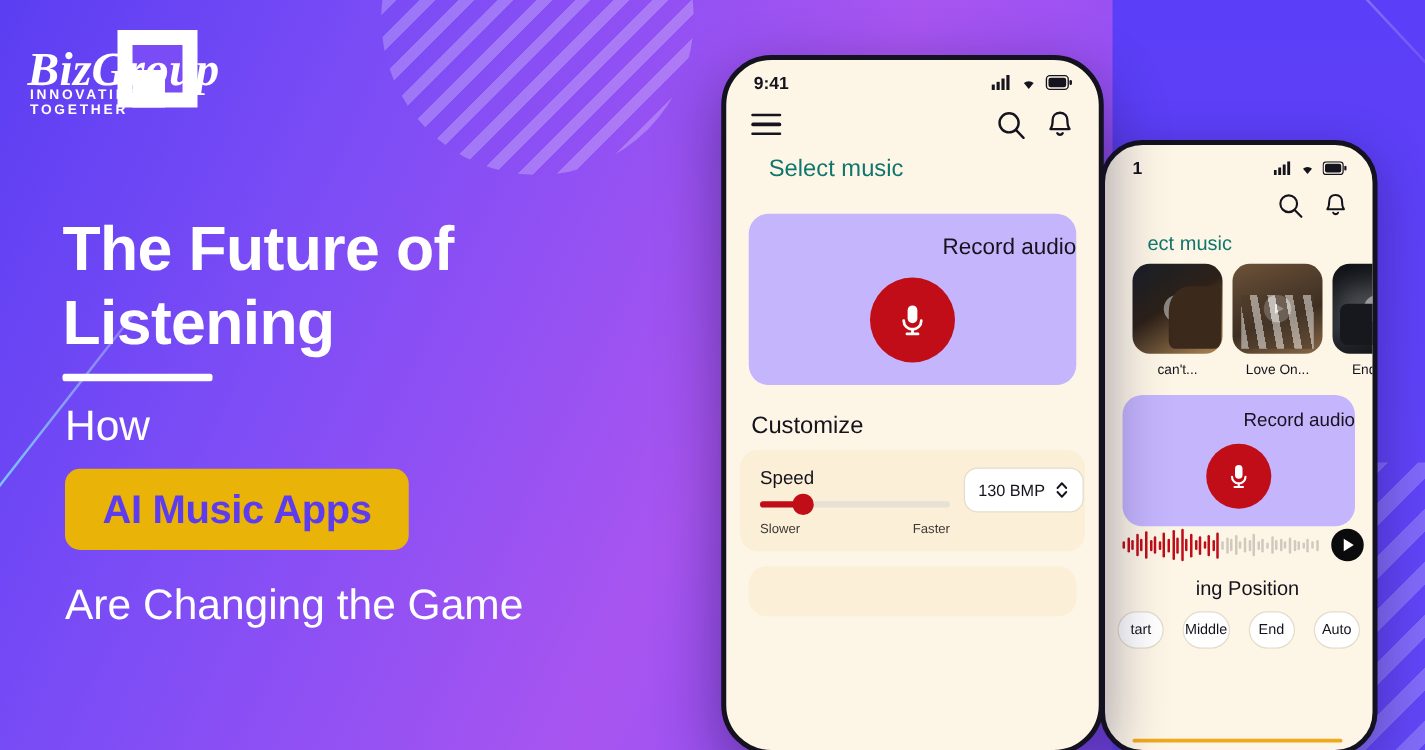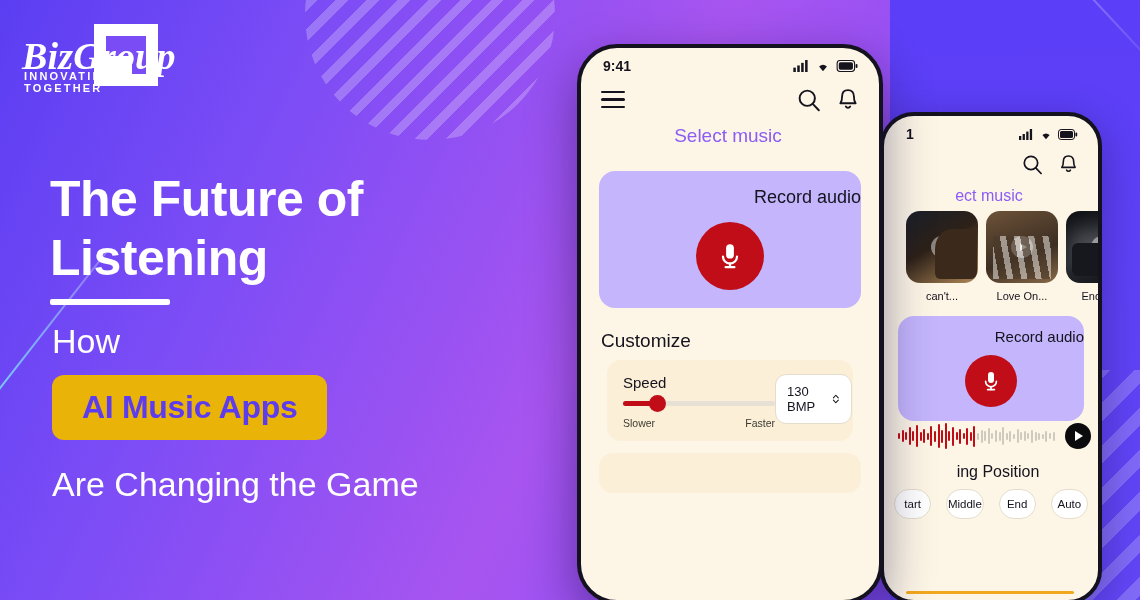--- a/index.html
+++ b/index.html
@@ -125,22 +125,22 @@
     display:flex; align-items:center; justify-content:space-between;
     padding:10px 20px 4px 20px;
   }
   .appbar-right { display:flex; align-items:center; gap:16px; }
   .hamburger { width:24px; }
   .hamburger span {
     display:block; height:2.4px; background:#15131d;
     border-radius:2px; margin:5px 0;
   }
   .section-title {
-    padding:8px 20px 8px 16px;
-    font-size:19px; font-weight:500; color:#8b5cf6;text-align:center;
+    padding:8px 20px 8px 34px;
+    font-size:19px; font-weight:500; color:#0f766e;
   }
   .thumb-row { display:flex; gap:10px; padding:0 0 0 20px; }
   .thumb-item { text-align:center; flex:0 0 auto; }
   .thumb {
     width:82px; height:82px; border-radius:16px;
     position:relative; overflow:hidden;
   }
   .thumb.small { width:72px; height:72px; border-radius:14px; }
   .th-mix  { background:linear-gradient(150deg,#1a1f28,#2d2118 45%,#c89b63 110%); }
   .th-mix::after {
@@ -183,21 +183,21 @@
   .record-title { font-size:18px; color:#15131d; font-weight:400; }
   .mic-btn {
     width:68px; height:68px; margin:14px auto 0 auto; border-radius:50%;
     background:#c00d17; display:flex; align-items:center; justify-content:center;
   }
   .mic-btn.sm { width:52px; height:52px; margin-top:10px; }
   .cust-title {
     padding:22px 20px 8px 20px; font-size:19px; font-weight:500; color:#15131d;
   }
   .speed-card {
-    margin:0 26px; background:#fbefd7; border-radius:14px;
+    margin:0 11px; background:#fbefd7; border-radius:14px;
     padding:14px 1px 12px 16px;
     display:flex; align-items:flex-start; justify-content:space-between;
   }
   .speed-left { flex:1; }
   .speed-label { font-size:15px; color:#15131d; margin-bottom:10px; }
   .slider { position:relative; height:5px; width:152px; }
   .slider-track {
     position:absolute; inset:0; background:#e6e1d4; border-radius:3px;
   }
   .slider-fill {

